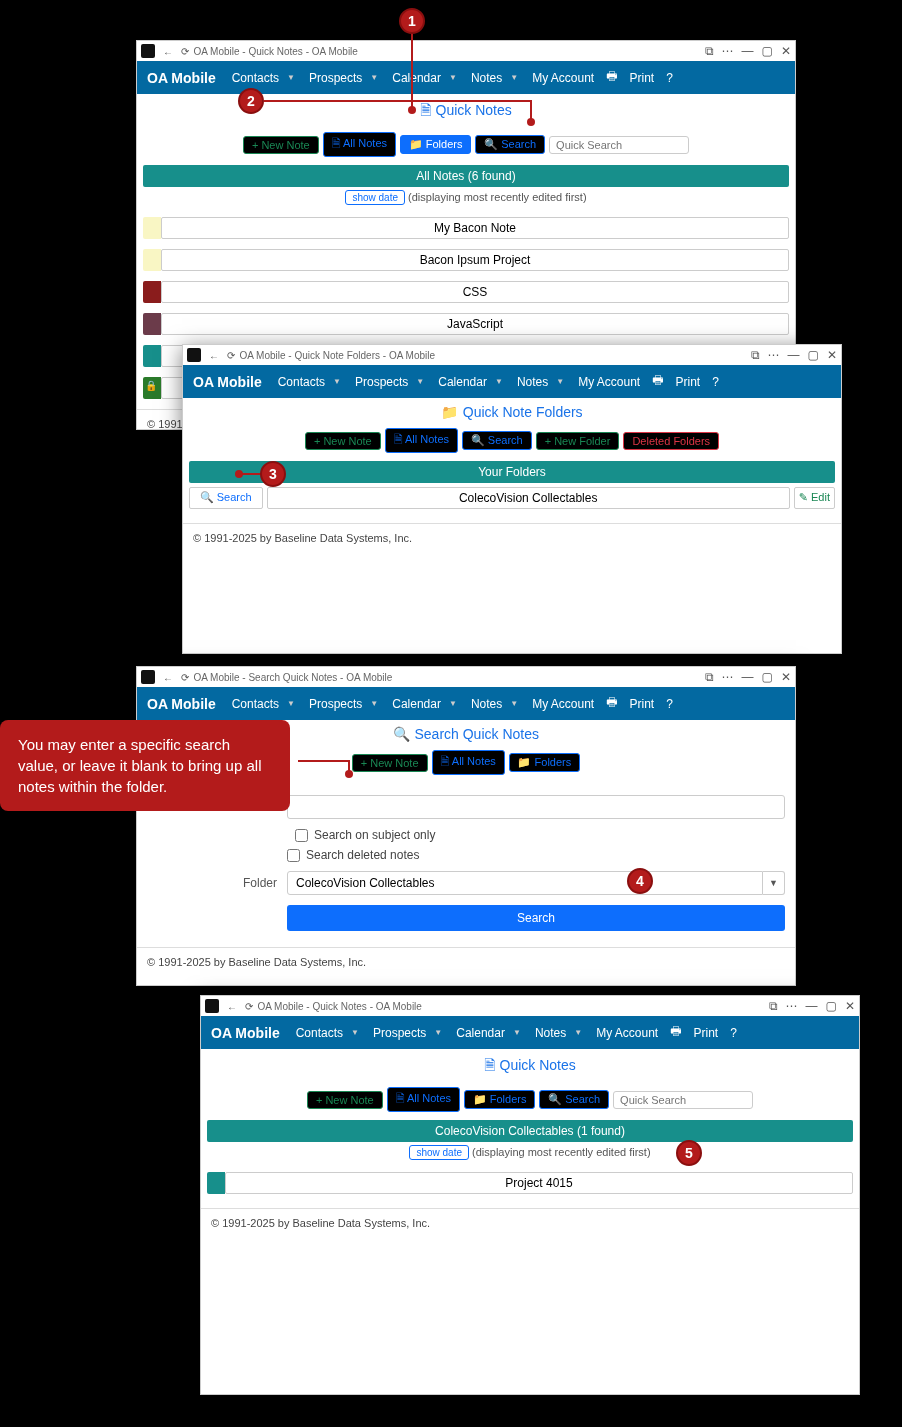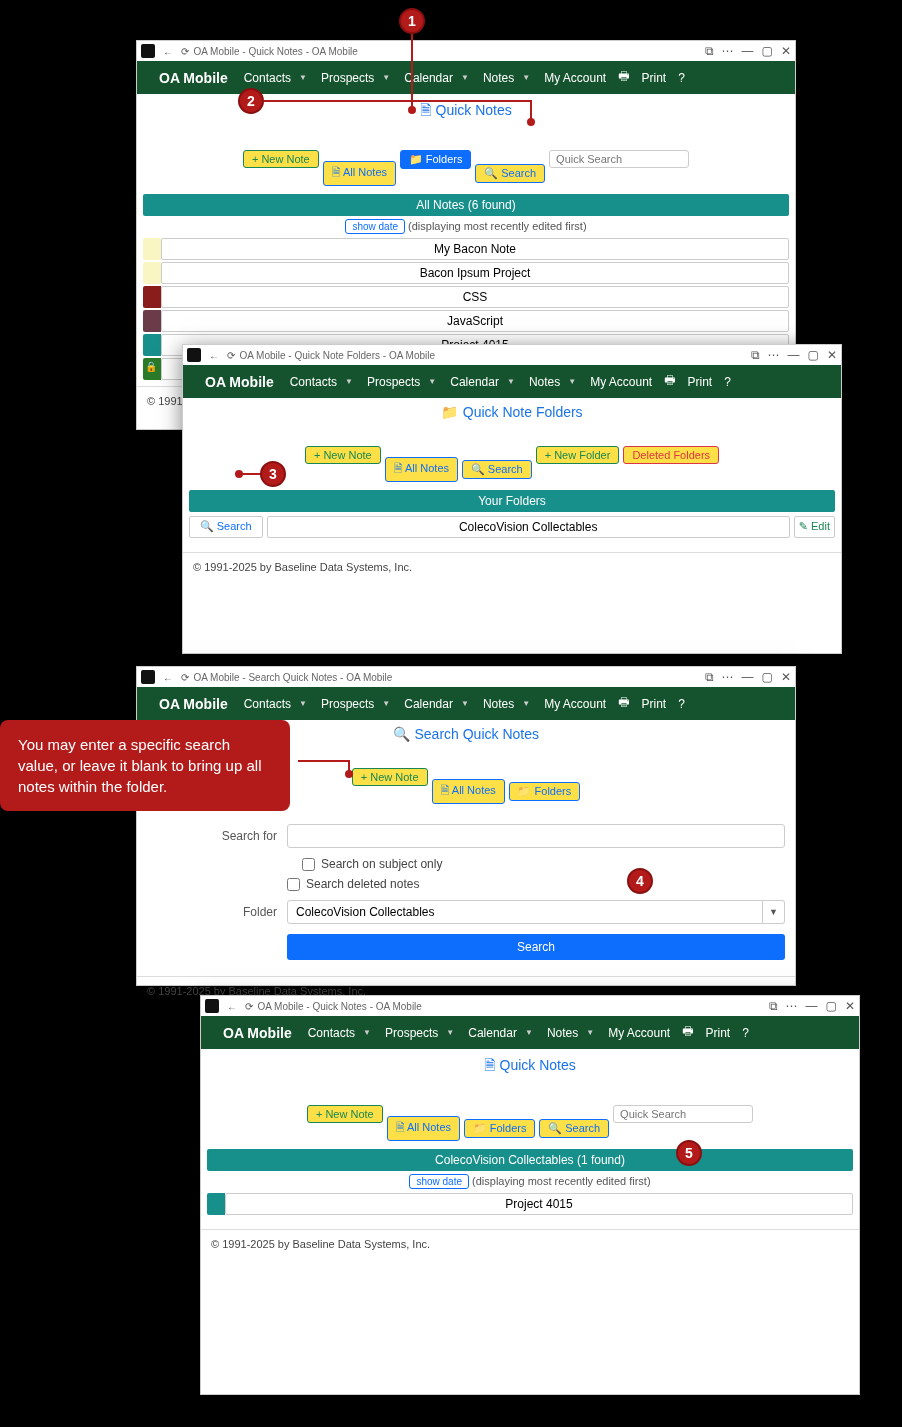--- a/index.html
+++ b/index.html
@@ -3,37 +3,37 @@
 <meta charset="utf-8">
 <style>
   *{box-sizing:border-box;margin:0;padding:0;font-family:"Segoe UI",Arial,sans-serif;}
   body{background:#000;width:902px;position:relative;}
   .window{position:absolute;background:#fff;border:1px solid #ccc;box-shadow:0 4px 20px rgba(0,0,0,0.5);}
   .titlebar{height:20px;display:flex;align-items:center;padding:0 4px;font-size:10px;background:#fff;color:#555;}
   .tb-icon{width:14px;height:14px;background:#111;margin-right:4px;border-radius:2px;}
   .tb-back,.tb-ref{margin:0 4px;color:#555;}
   .tb-title{flex:1;color:#666;}
   .tb-ctl{margin-left:8px;color:#555;font-size:12px;}
-  .menubar{background:#14532d;color:#fff;display:flex;align-items:center;padding:4px 22px;font-size:12px;}
+  .menubar{background:#0369a1;color:#fff;display:flex;align-items:center;padding:4px 10px;font-size:12px;}
   .brand{font-weight:bold;font-size:14px;margin-right:12px;}
   .mitem{margin-right:4px;padding:2px 4px;}
   .caret{font-size:8px;margin-right:10px;color:#ccc;}
   .page-head{text-align:center;padding:6px 8px;color:#1a73e8;font-size:14px;font-weight:500;}
   .page-head .icn{margin-right:4px;}
   .toolbar{text-align:center;padding:2px 0 8px;display:flex;justify-content:center;gap:4px;align-items:center;}
-  .btn{border:1px solid;border-radius:3px;padding:2px 8px;font-size:11px;background:#fde047;cursor:pointer;}
+  .btn{border:1px solid;border-radius:3px;padding:2px 8px;font-size:11px;background:#000000;cursor:pointer;}
   .btn.grn{color:#198754;border-color:#198754;}
-  .btn.blu{color:#0d6efd;border-color:#0d6efd;margin-top:29px;}
+  .btn.blu{color:#0d6efd;border-color:#0d6efd;}
   .btn.red{color:#dc3545;border-color:#dc3545;}
   .btn.fill-blu{background:#0d6efd;color:#fff;border-color:#0d6efd;}
   .qs-input{border:1px solid #ccc;border-radius:3px;padding:2px 6px;font-size:11px;width:140px;}
   .section-bar{background:#178f8b;color:#fff;text-align:center;padding:4px 0;font-size:12px;margin:0 6px;border-radius:2px;}
   .info-row{text-align:center;font-size:11px;padding:4px 0;color:#555;}
   .info-btn{border:1px solid #0d6efd;color:#0d6efd;border-radius:3px;padding:1px 6px;font-size:10px;}
-  .note-row{display:flex;margin:2px 6px;}
+  .note-row{display:flex;margin:10px 6px;}
   .swatch{width:18px;border-radius:2px 0 0 2px;}
   .note-body{flex:1;border:1px solid #ccc;text-align:center;padding:3px 0;font-size:12px;border-radius:2px;}
   .lock{color:#fff;font-size:10px;text-align:center;margin-top:3px;}
   .footer{font-size:11px;color:#444;padding:8px 10px;}
   .folder-row{display:flex;margin:4px 6px;gap:4px;}
   .folder-search{border:1px solid #ccc;color:#0d6efd;padding:3px 10px;font-size:11px;border-radius:2px;}
   .folder-name{flex:1;border:1px solid #ccc;text-align:center;padding:3px 0;font-size:12px;border-radius:2px;}
   .folder-edit{border:1px solid #ccc;color:#198754;padding:3px 4px;font-size:11px;border-radius:2px;}
   .form{padding:6px 20px;font-size:12px;}
   .form-row{display:flex;align-items:center;margin:6px 0;justify-content:space-between;}
@@ -200,21 +200,21 @@
   <div class="toolbar">
     <span class="btn grn">+ New Note</span>
     <span class="btn blu">🗎 <span>All Notes</span></span>
     <span class="btn blu">📁 <span>Folders</span></span>
   </div>
   <div class="form" style="padding-left:150px;padding-right:10px;">
     <div class="form-row">
       <span class="form-lbl" style="width:150px;margin-left:-150px">Search for</span>
       <input class="form-inp" style="">
     </div>
-    <div class="chk-row" style="margin-left:15px">
+    <div class="chk-row" style="margin-left:8px">
         <input type="checkbox" style="">
         <span>Search on subject only</span>
       </div>
     <div class="chk-row" style="margin-left:0">
         <input type="checkbox" style="">
         <span>Search deleted notes</span>
       </div>
     <div class="form-row">
       <span class="form-lbl" style="width:150px;margin-left:-150px">Folder</span>
       <div class="sel-wrap">

